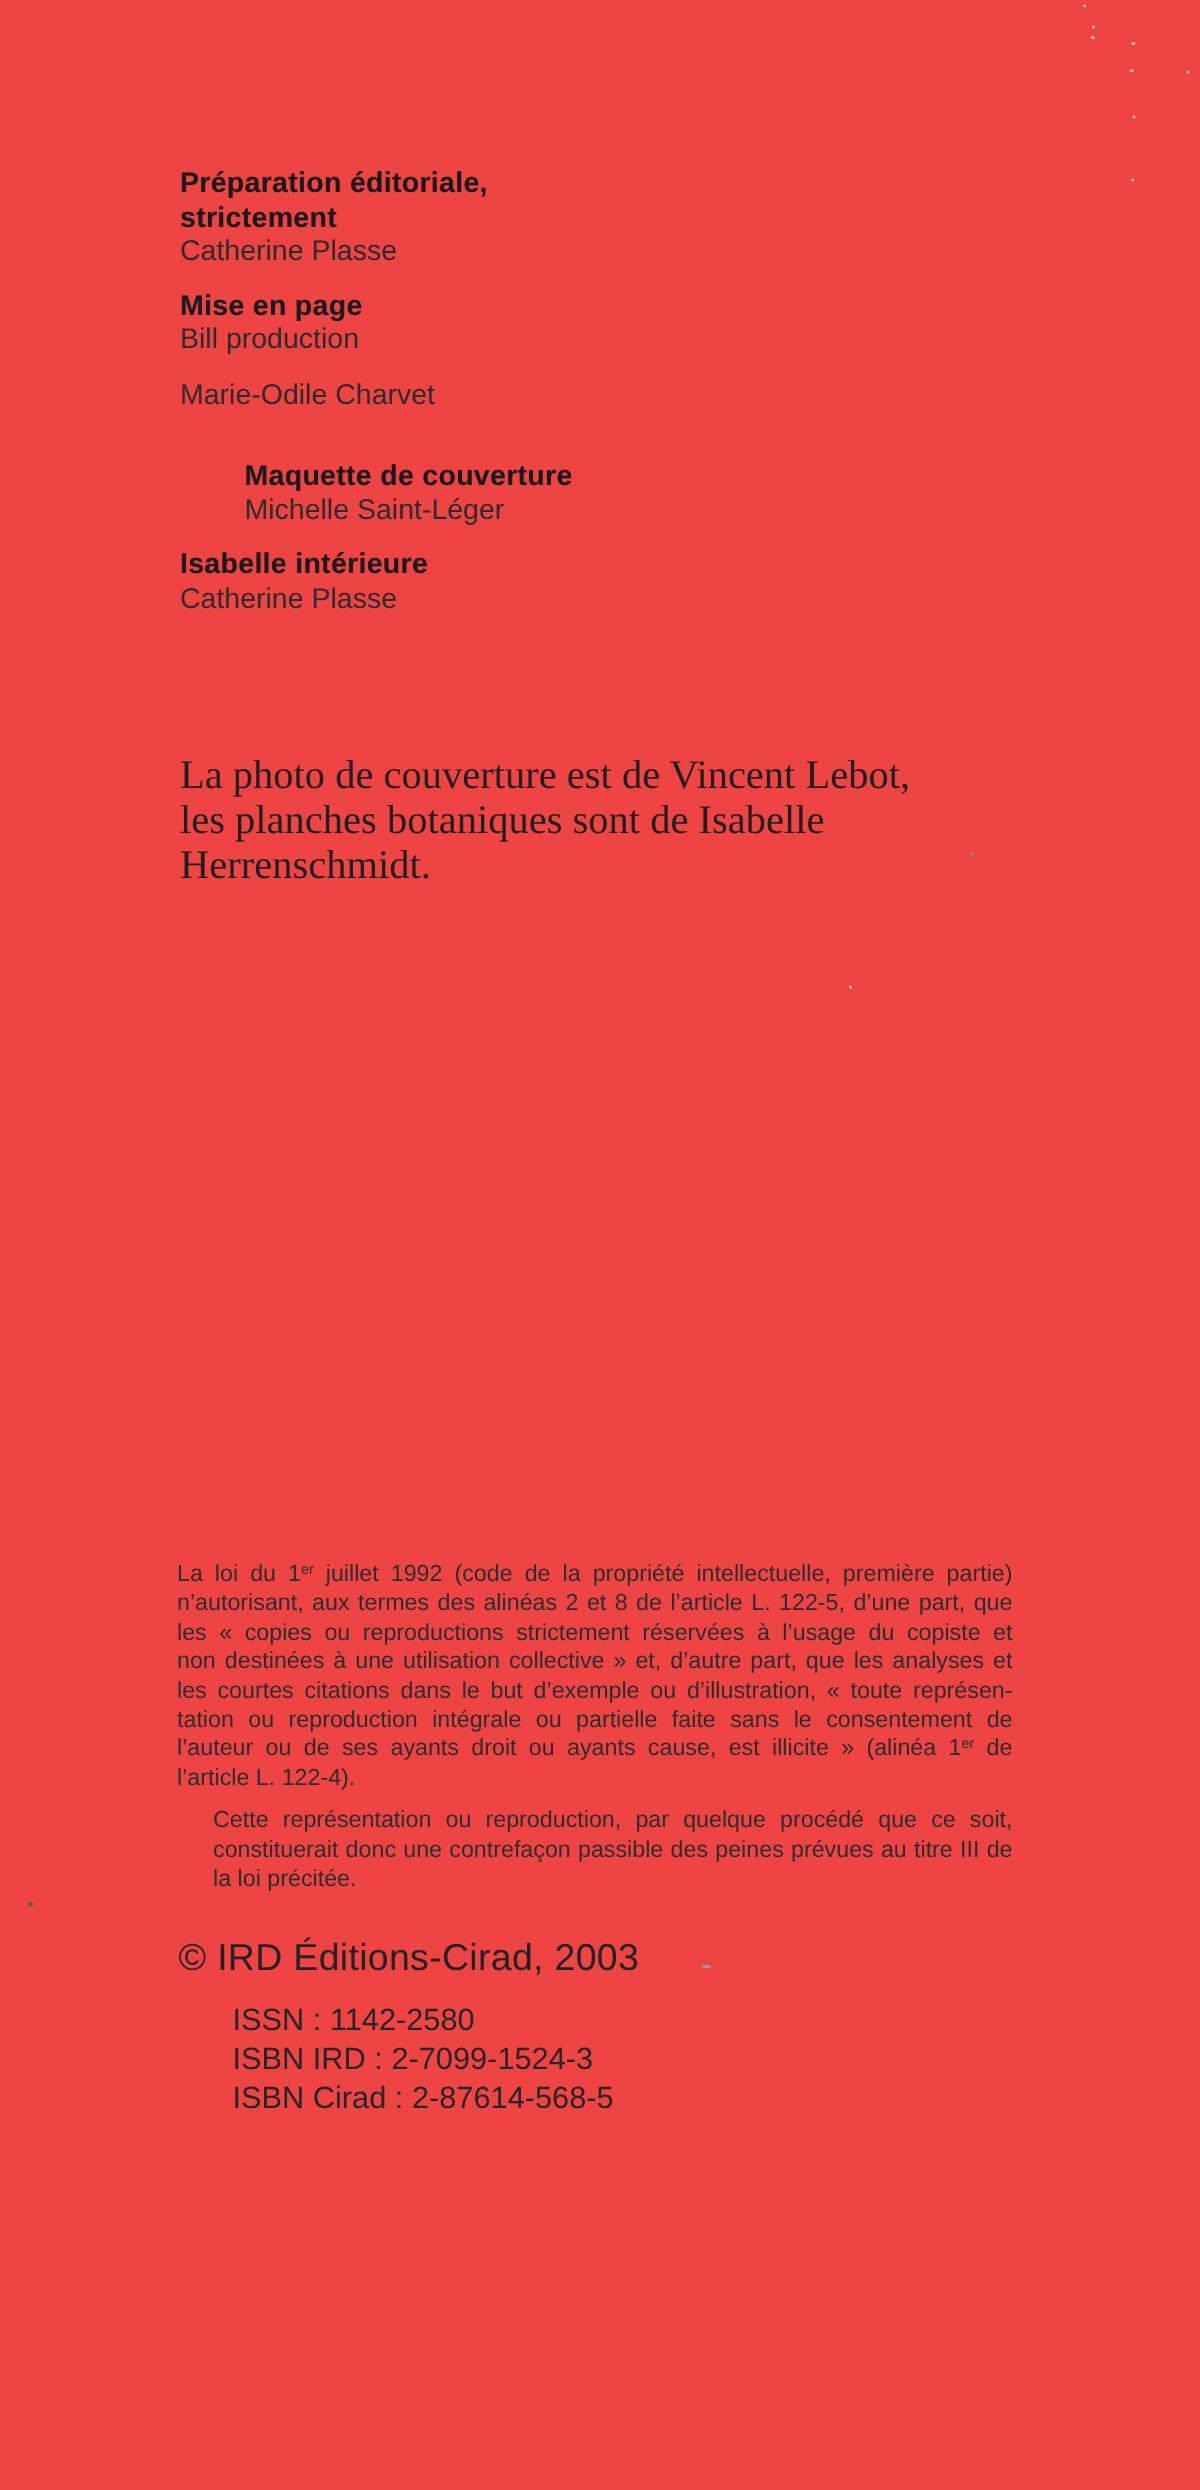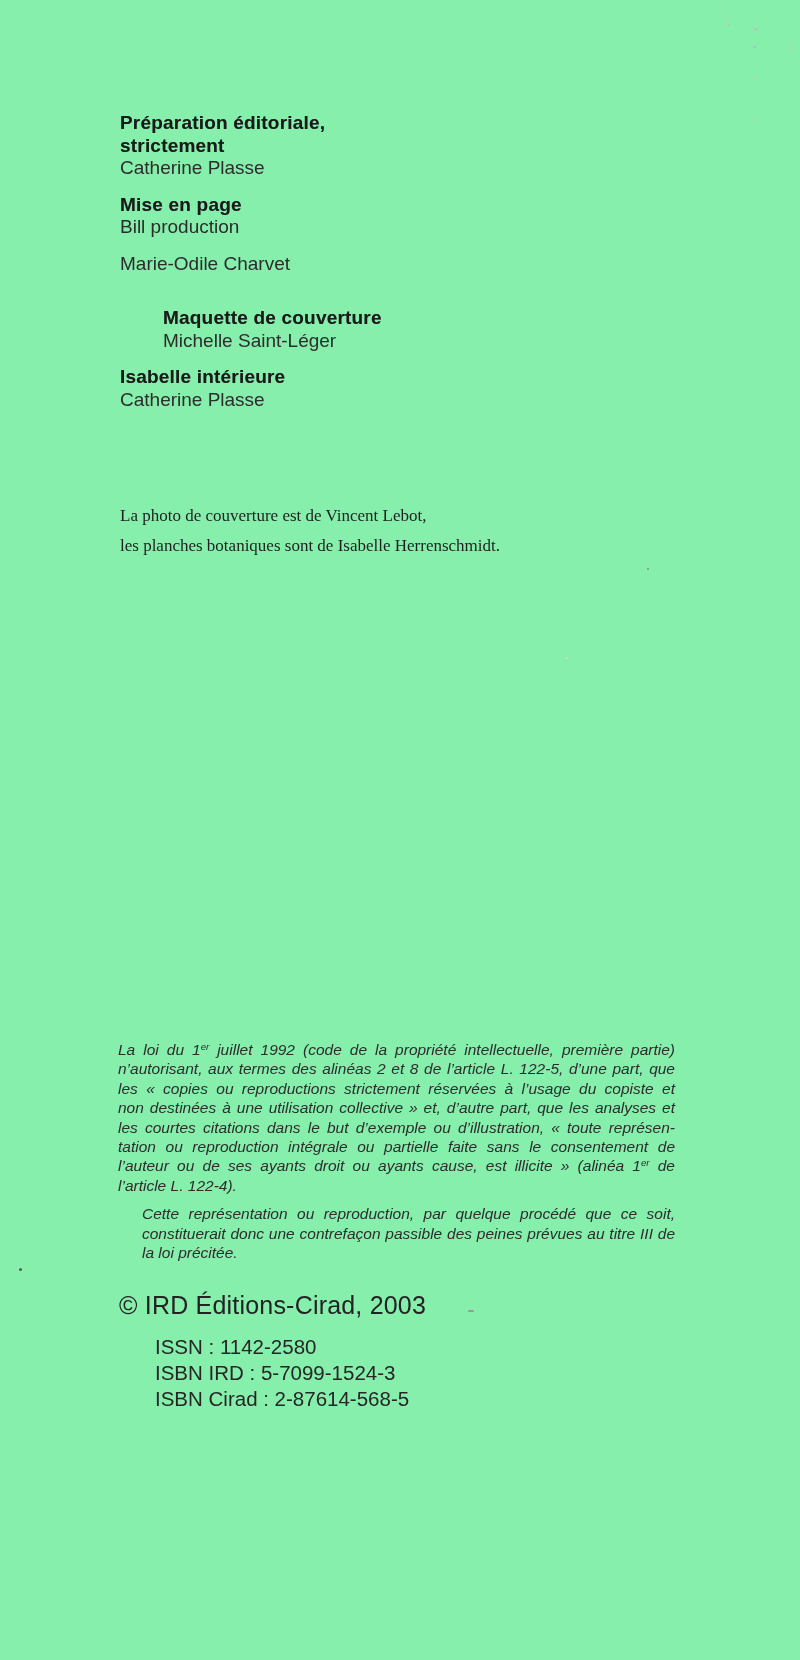--- a/index.html
+++ b/index.html
@@ -1,21 +1,21 @@
 <!DOCTYPE html>
 <html><head>
 <meta charset="utf-8">
 <style>
   html, body { margin: 0; padding: 0; background: #e8e8e8; }
   .page {
     position: relative;
     width: 800px;
     height: 1660px;
     margin: 0 auto;
-    background: #86efac;
+    background: #ef4444;
     overflow: hidden;
     font-family: "Liberation Sans", sans-serif;
     color: #222222;
   }
 
   
   .credits-block {
     position: absolute;
     left: 120px;
     top: 112px;
@@ -37,41 +37,40 @@
     color: #2c2c2c;
   }
 
   
   .cover-note {
     position: absolute;
     left: 120px;
     top: 501px;
     width: 600px;
     font-family: "Liberation Serif", serif;
-    font-size: 17px;
+    font-size: 27px;
     line-height: 30px;
     color: #1f1f1f;
   }
 
   
   .legal-block {
     position: absolute;
     left: 118px;
     top: 1040px;
     width: 557px;
     font-size: 15.5px;
     line-height: 19.4px;
     color: #2d2d2d;
   }
   .legal-para + .legal-para { margin-top: 9px; margin-left: 24px; }
   .legal-line {
     text-align: justify;
     text-align-last: justify;
     white-space: normal;
-    font-style: italic;
   }
   .legal-line.last { text-align-last: left; }
   .legal-block sup {
     font-size: 0.62em;
     line-height: 0;
     vertical-align: 0.5em;
   }
 
   
   .copyright-line {
@@ -152,21 +151,21 @@
         <div class="legal-line">Cette représentation ou reproduction, par quelque procédé que ce soit,</div>
         <div class="legal-line">constituerait donc une contrefaçon passible des peines prévues au titre III de</div>
         <div class="legal-line last">la loi précitée.</div>
       </div>
     </div>
 
   <div class="copyright-line">© IRD Éditions-Cirad, 2003</div>
 
   <div class="pub-ids">
     <div>ISSN : 1142-2580</div>
-    <div>ISBN IRD : 5-7099-1524-3</div>
+    <div>ISBN IRD : 2-7099-1524-3</div>
     <div>ISBN Cirad : 2-87614-568-5</div>
   </div>
 
   <div class="speck" style="left:722px; top:3px;  width:2px; height:2px; background:#c9c9c9;"></div>
   <div class="speck" style="left:728px; top:17px; width:2px; height:2px; background:#c4c4c4;"></div>
   <div class="speck" style="left:727px; top:24px; width:3px; height:2px; background:#c0c0c0;"></div>
   <div class="speck" style="left:754px; top:28px; width:3px; height:2px; background:#bdbdbd;"></div>
   <div class="speck" style="left:753px; top:46px; width:3px; height:2px; background:#b8b8b8;"></div>
   <div class="speck" style="left:791px; top:47px; width:2px; height:2px; background:#cccccc;"></div>
   <div class="speck" style="left:755px; top:77px; width:2px; height:2px; background:#c6c6c6;"></div>

